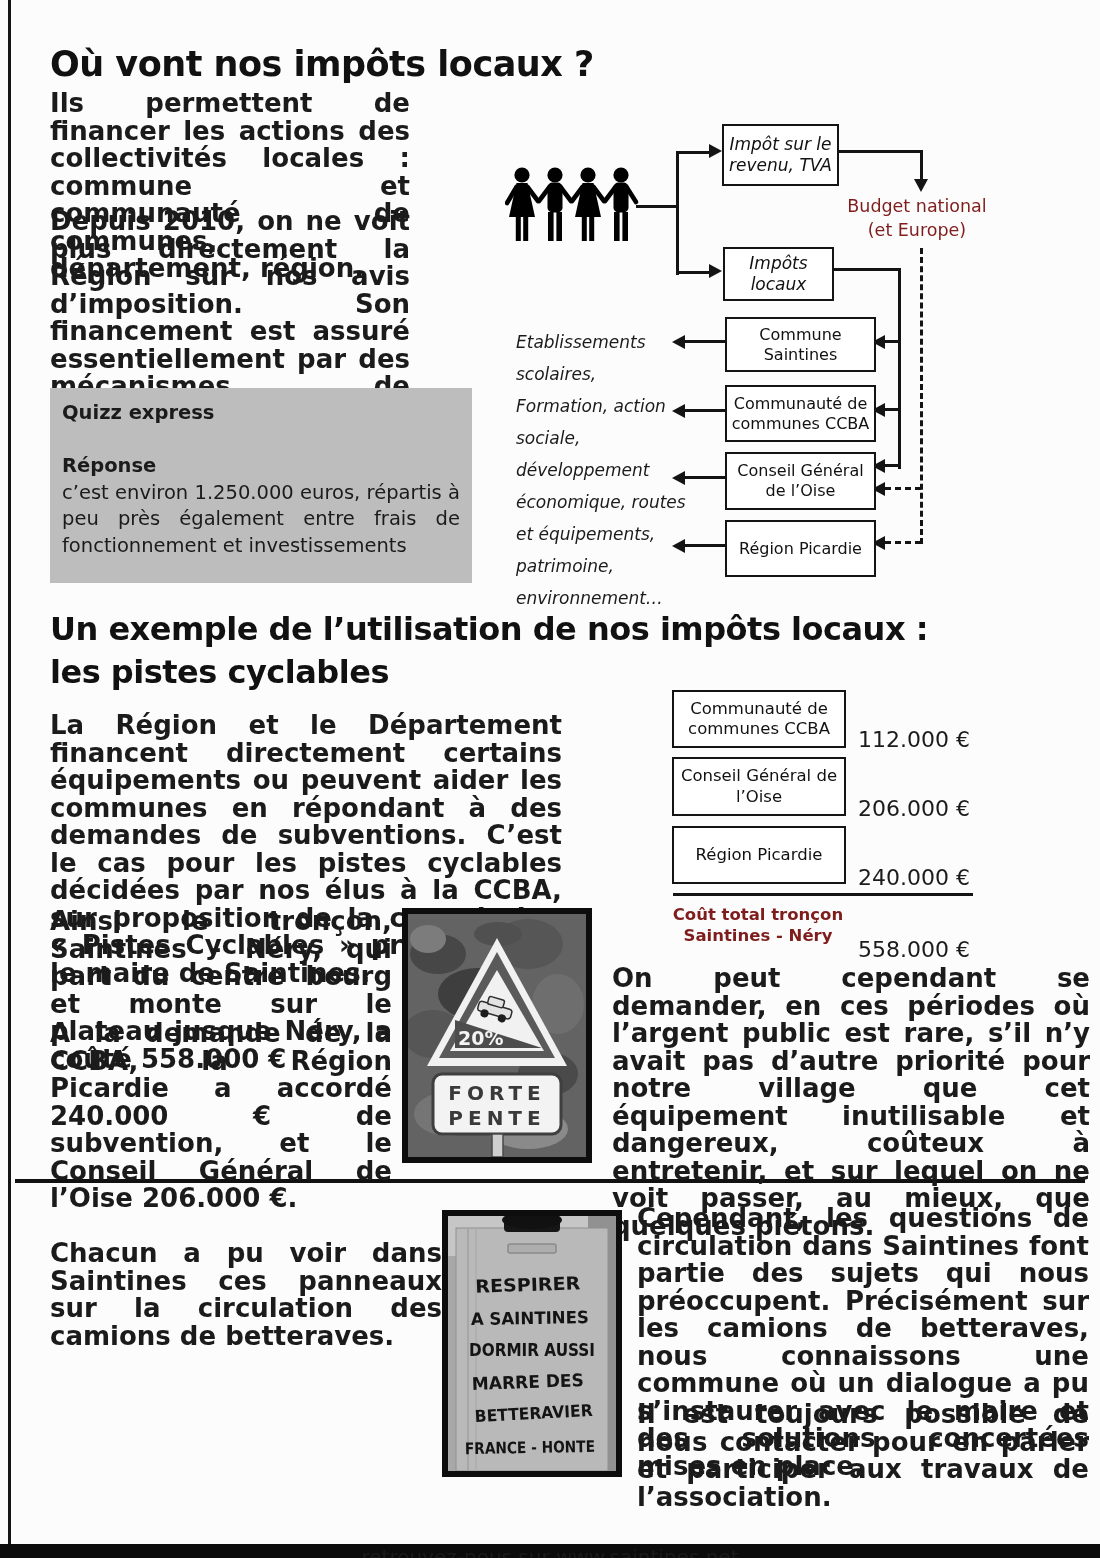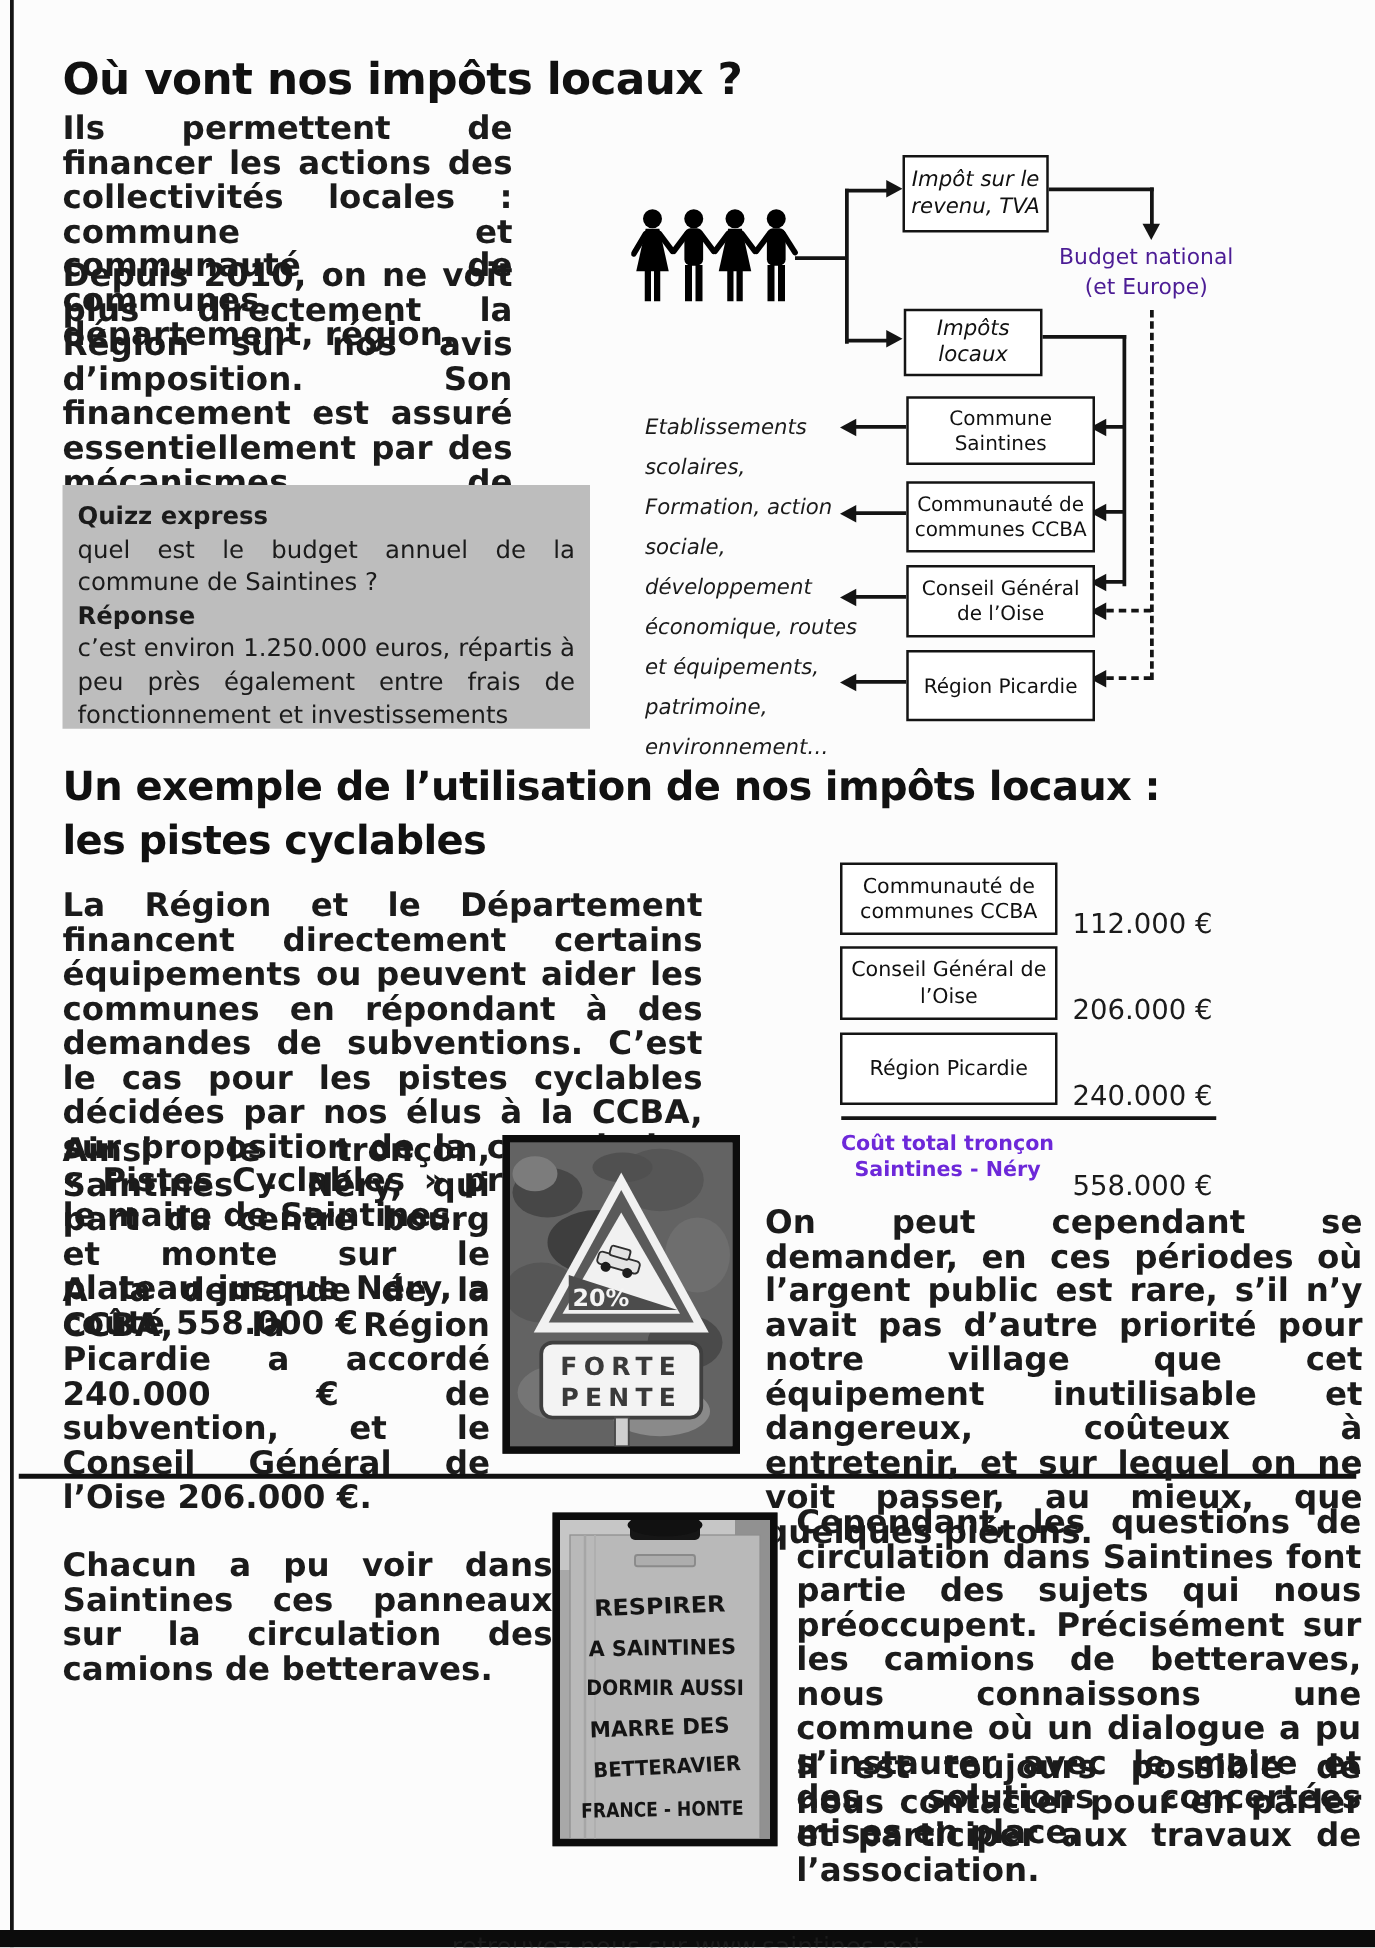--- a/index.html
+++ b/index.html
@@ -26,44 +26,44 @@
   .ibox{font-style:italic;font-size:17px;}
   .hline{position:absolute;background:#141414;height:3px;}
   .vline{position:absolute;background:#141414;width:3px;}
   .dashv{position:absolute;width:0;border-left:3px dashed #141414;}
   .dashh{position:absolute;height:0;border-top:3px dashed #141414;}
   .arr-r{position:absolute;width:0;height:0;border-top:7px solid transparent;border-bottom:7px solid transparent;border-left:13px solid #141414;}
   .arr-l{position:absolute;width:0;height:0;border-top:7px solid transparent;border-bottom:7px solid transparent;border-right:13px solid #141414;}
   .arr-d{position:absolute;width:0;height:0;border-left:7px solid transparent;border-right:7px solid transparent;border-top:13px solid #141414;}
   .photo{position:absolute;border:6px solid #0d0d0d;background:#777;}
   .services{position:absolute;left:516px;top:326px;width:172px;font-style:italic;font-size:17px;line-height:32px;color:#1b1b1b;}
-  .budget{position:absolute;left:842px;top:194px;width:150px;text-align:center;font-size:17.5px;line-height:24px;color:#4c1d95;}
+  .budget{position:absolute;left:842px;top:194px;width:150px;text-align:center;font-size:17.5px;line-height:24px;color:#7f1d1d;}
   .amount{position:absolute;font-size:22px;color:#1b1b1b;margin-top:24px;}
-  .totlabel{position:absolute;left:668px;top:904px;width:180px;text-align:center;font-weight:bold;font-size:16.5px;line-height:21px;color:#6d28d9;}
+  .totlabel{position:absolute;left:668px;top:904px;width:180px;text-align:center;font-weight:bold;font-size:16.5px;line-height:21px;color:#7f1d1d;}
   .footer{position:absolute;left:0;top:1545px;width:1100px;text-align:center;font-size:20px;color:#1b1b1b;}
   .divider{position:absolute;left:15px;top:1179px;width:1070px;height:3.5px;background:#111;}
   .leftbar{position:absolute;left:8px;top:0;width:3px;height:1558px;background:#151515;}
   .botbar{position:absolute;left:0;top:1544px;width:1100px;height:14px;background:#0c0c0c;}
 </style>
 </head>
 <body>
 
 <div class="page">
 
   <div class="leftbar"></div>
   <div class="botbar"></div>
   <div class="divider"></div>
 
   <div class="h1" style="left:50px;top:44px;">Où vont nos impôts locaux ?</div>
   <div class="para" style="left:50px;top:90px;width:360px;">Ils permettent de financer les actions des collectivités locales : commune et communauté de communes, département, région.</div>
   <div class="para" style="left:50px;top:208px;width:360px;">Depuis 2010, on ne voit plus directement la Région sur nos avis d’imposition. Son financement est assuré essentiellement par des mécanismes de compensation au niveau national et européen.</div>
 
   <div class="quiz">
     <span class="b">Quizz express</span><br>
-    <span>quel est le budget annuel de la commune de Saintines ?</span><br>
+    <br>
     <span class="b">Réponse</span><br>
     <span>c’est environ 1.250.000 euros, répartis à peu près également entre frais de fonctionnement et investissements</span>
   </div>
 
   <svg class="abs" style="left:505px;top:166px;" width="135" height="88" viewBox="0 0 135 88">
     <g fill="#000" stroke="none">
 
       <circle cx="17" cy="9" r="7.6"></circle>
         <polygon points="11.5,17 22.5,17 30,51 4,51"></polygon>
       <rect x="10.8" y="50" width="5" height="25"></rect>

